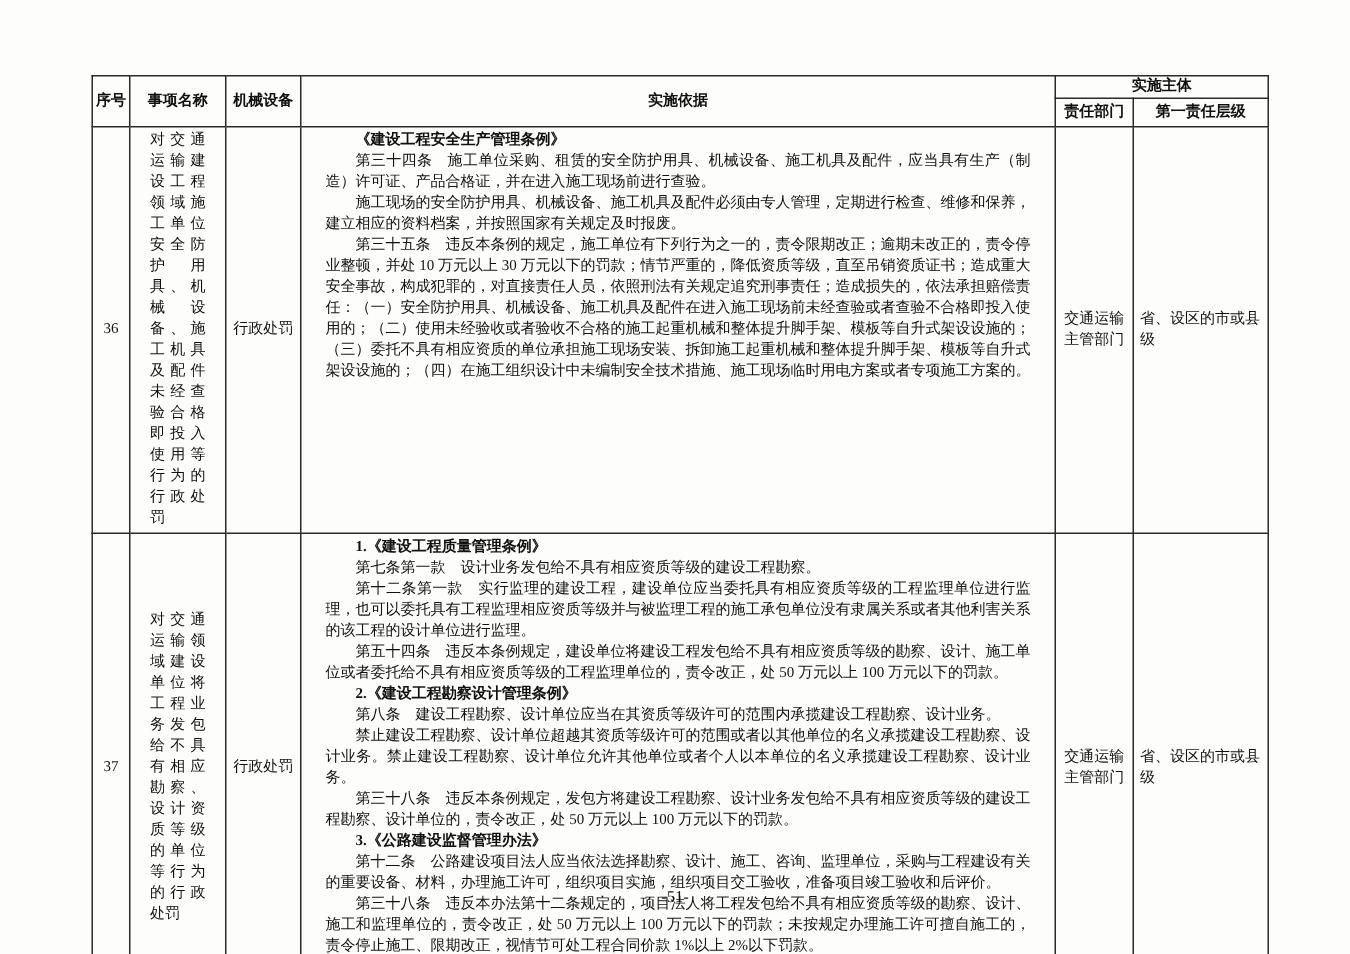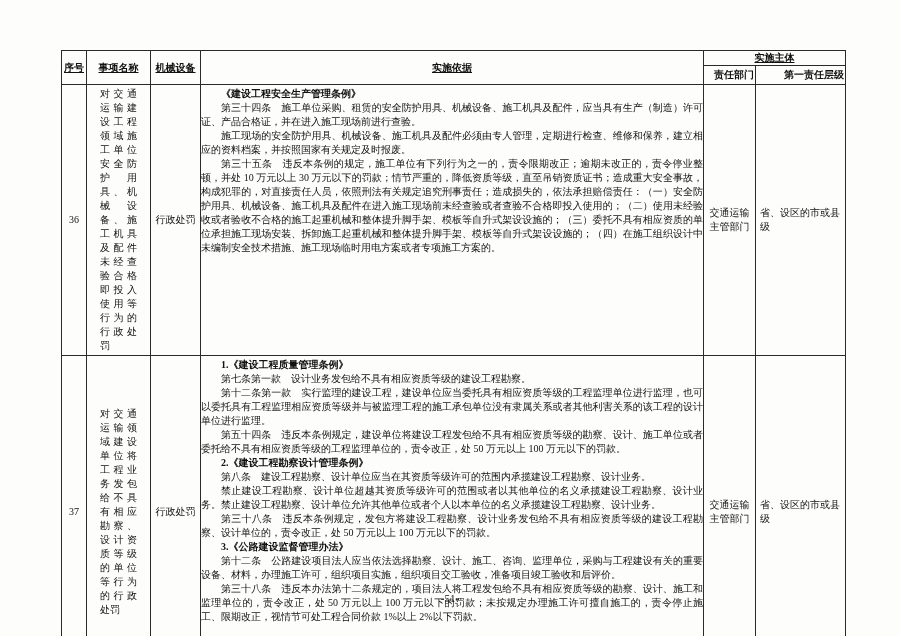--- a/index.html
+++ b/index.html
@@ -14,26 +14,26 @@
     border-collapse:collapse;table-layout:fixed;
   }
   .doc-table th,.doc-table td{
     border:1px solid #2a2a2a;
     font-size:10px;line-height:14px;
     vertical-align:middle;color:#111;
     padding:1px 3px;
     word-break:break-all;
   }
   .doc-table th{font-weight:bold;text-align:center;padding:0 1px;}
-  tr.hrow-sub th{height:13px;text-decoration:underline;}
-  tr.hrow-2 th{height:18px;text-align:right;}
+  tr.hrow-sub th{height:13px;}
+  tr.hrow-2 th{height:18px;}
   td.c-seq{text-align:center;width:25px;}
   td.c-item{text-align:justify;padding:2px 13px;}
   td.c-type{text-align:center;}
-  td.c-basis{vertical-align:top;padding:2px 0;}
+  td.c-basis{vertical-align:top;padding:2px 16px;}
   td.c-basis p{margin:0;text-indent:2em;text-align:justify;}
   td.c-basis p.title{font-weight:bold;}
   td.c-dept{text-align:center;padding:1px 4px;margin-top:36px;}
   td.c-level{text-align:left;padding:1px 4px;margin-left:20px;}
   tbody tr:nth-child(1) td{height:178px;}
   tbody tr:nth-child(2) td{height:308px;}
   .footer{
     position:absolute;left:0;top:592px;width:900px;
     text-align:center;font-size:11px;color:#111;
   }

